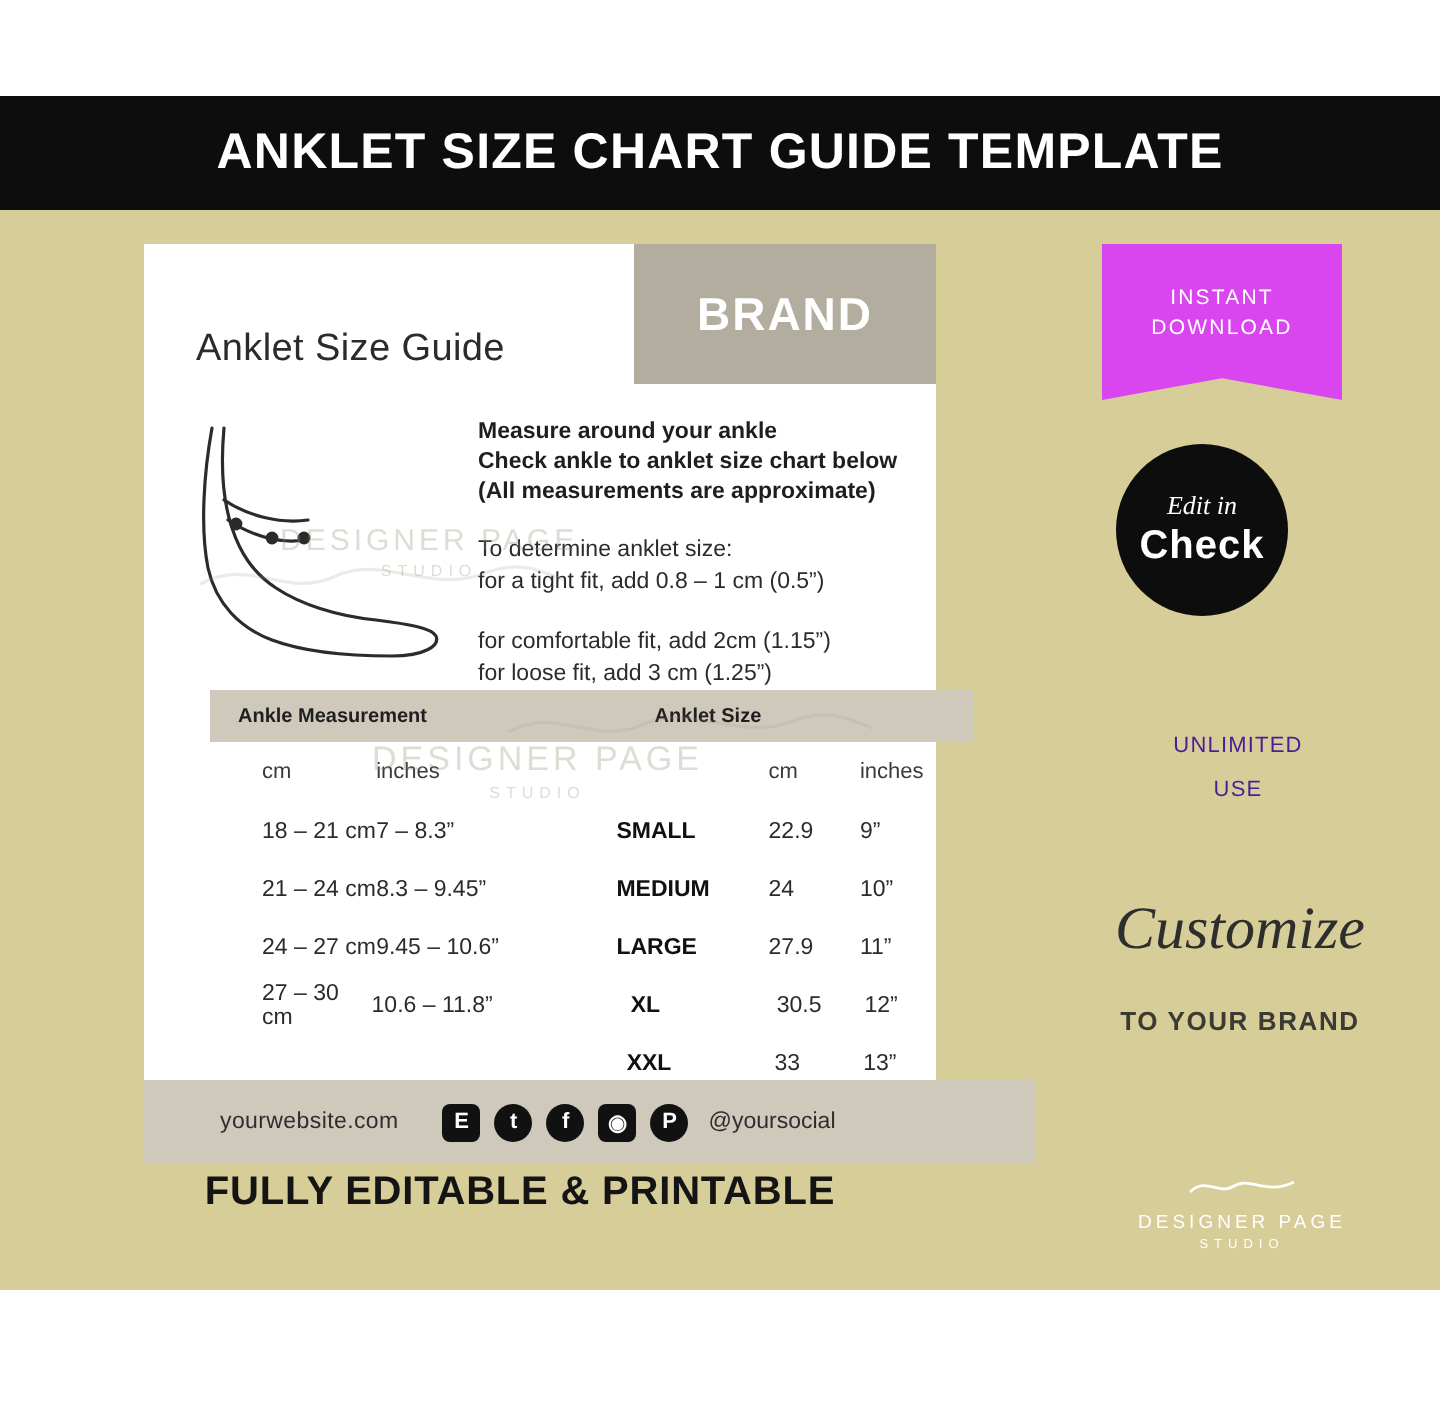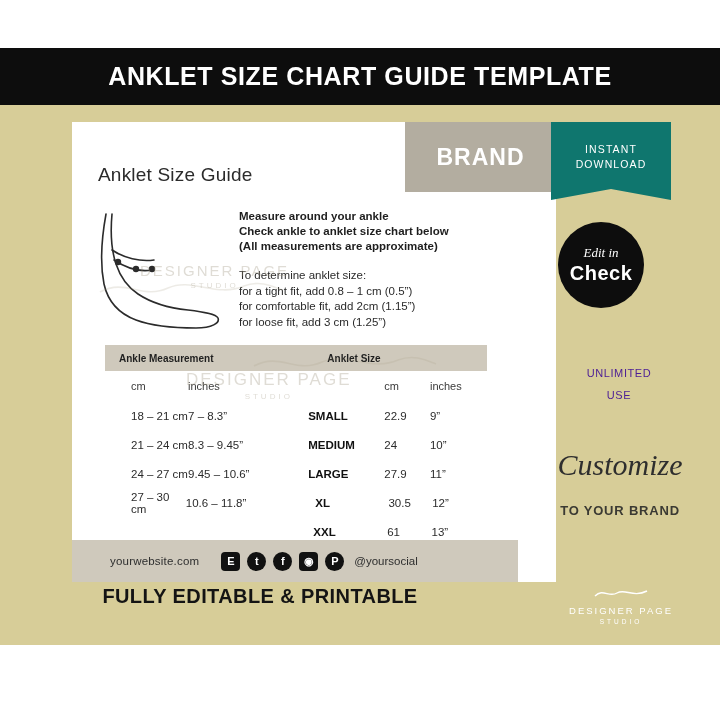--- a/index.html
+++ b/index.html
@@ -28,21 +28,21 @@
   }
   .bottom-white{
     position:absolute;left:0;top:645px;width:720px;height:57px;background:#ffffff;
   }
   .top-white{
     position:absolute;left:0;top:0;width:720px;height:48px;background:#ffffff;
   }
 
   
   .card{
-    position:absolute;left:72px;top:122px;width:484px;height:460px;
+    position:absolute;left:72px;top:122px;width:396px;height:460px;
     background:#ffffff;
   }
   .card-title{
     position:absolute;left:26px;top:42px;
     font-size:19px;color:#2b2b2b;font-weight:normal;letter-spacing:0.2px;
   }
   .brand-box{
     position:absolute;right:0;top:0;width:151px;height:70px;
     background:#b3ada0;display:flex;align-items:center;justify-content:center;
   }
@@ -105,21 +105,21 @@
   }
   .wm1{left:140px;top:262px;font-size:15px;}
   .wm1 .small{display:block;font-size:8px;letter-spacing:3px;text-align:center;margin-top:2px;}
   .wm2{left:186px;top:370px;font-size:17px;}
   .wm2 .small{display:block;font-size:8px;letter-spacing:3px;text-align:center;margin-top:2px;}
   .wm-squig{position:absolute;opacity:0.35;}
 
   
   .ribbon{
     position:absolute;left:551px;top:122px;width:120px;height:78px;
-    background:#0f766e;
+    background:#d946ef;
     clip-path:polygon(0 0,100% 0,100% 100%,50% 86%,0 100%);
     display:flex;flex-direction:column;align-items:center;justify-content:flex-start;
     padding-top:20px;box-sizing:border-box;
   }
   .ribbon div{color:#ffffff;font-size:10.5px;letter-spacing:1.1px;line-height:15px;}
 
   .canva-circle{
     position:absolute;left:558px;top:222px;width:86px;height:86px;border-radius:50%;
     background:#0d0d0d;display:flex;flex-direction:column;
     align-items:center;justify-content:center;
@@ -183,21 +183,21 @@
         <circle cx="60" cy="63" r="3.2"></circle>
       </g>
     </svg>
 
     <div class="instr">
       <div class="bold-line">Measure around your ankle</div>
       <div class="bold-line">Check ankle to anklet size chart below</div>
       <div class="bold-line">(All measurements are approximate)</div>
       <div class="sub">To determine anklet size:</div>
       <div class="sub" style="margin-top:0">for a tight fit, add 0.8 – 1 cm (0.5”)</div>
-      <div class="sub" style="margin-top:0">for comfortable fit, add 2cm (1.15”)</div>
+      <div class="sub" style="margin-top:15px">for comfortable fit, add 2cm (1.15”)</div>
       <div class="sub" style="margin-top:0">for loose fit, add 3 cm (1.25”)</div>
     </div>
 
     <div class="tbl">
       <div class="tbl-head">
         <div class="th c1">Ankle Measurement</div>
         <div class="th c2">Anklet Size</div>
       </div>
       <div class="sub-head">
         <div class="s r-cm">cm</div>
@@ -232,21 +232,21 @@
         <div class="v r-cm">27 – 30 cm</div>
         <div class="v r-in">10.6 – 11.8”</div>
         <div class="size r-size" style="padding-left:20px">XL</div>
         <div class="v r-cm2">30.5</div>
         <div class="v r-in2">12”</div>
       </div>
       <div class="trow">
         <div class="v r-cm"></div>
         <div class="v r-in"></div>
         <div class="size r-size" style="padding-left:16px">XXL</div>
-        <div class="v r-cm2">61</div>
+        <div class="v r-cm2">33</div>
         <div class="v r-in2">13”</div>
       </div>
     </div>
 
     <div class="card-foot">
       <div class="website">yourwebsite.com</div>
       <div class="socials">
         <div class="sico">E</div>
         <div class="sico circle">t</div>
         <div class="sico circle">f</div>

